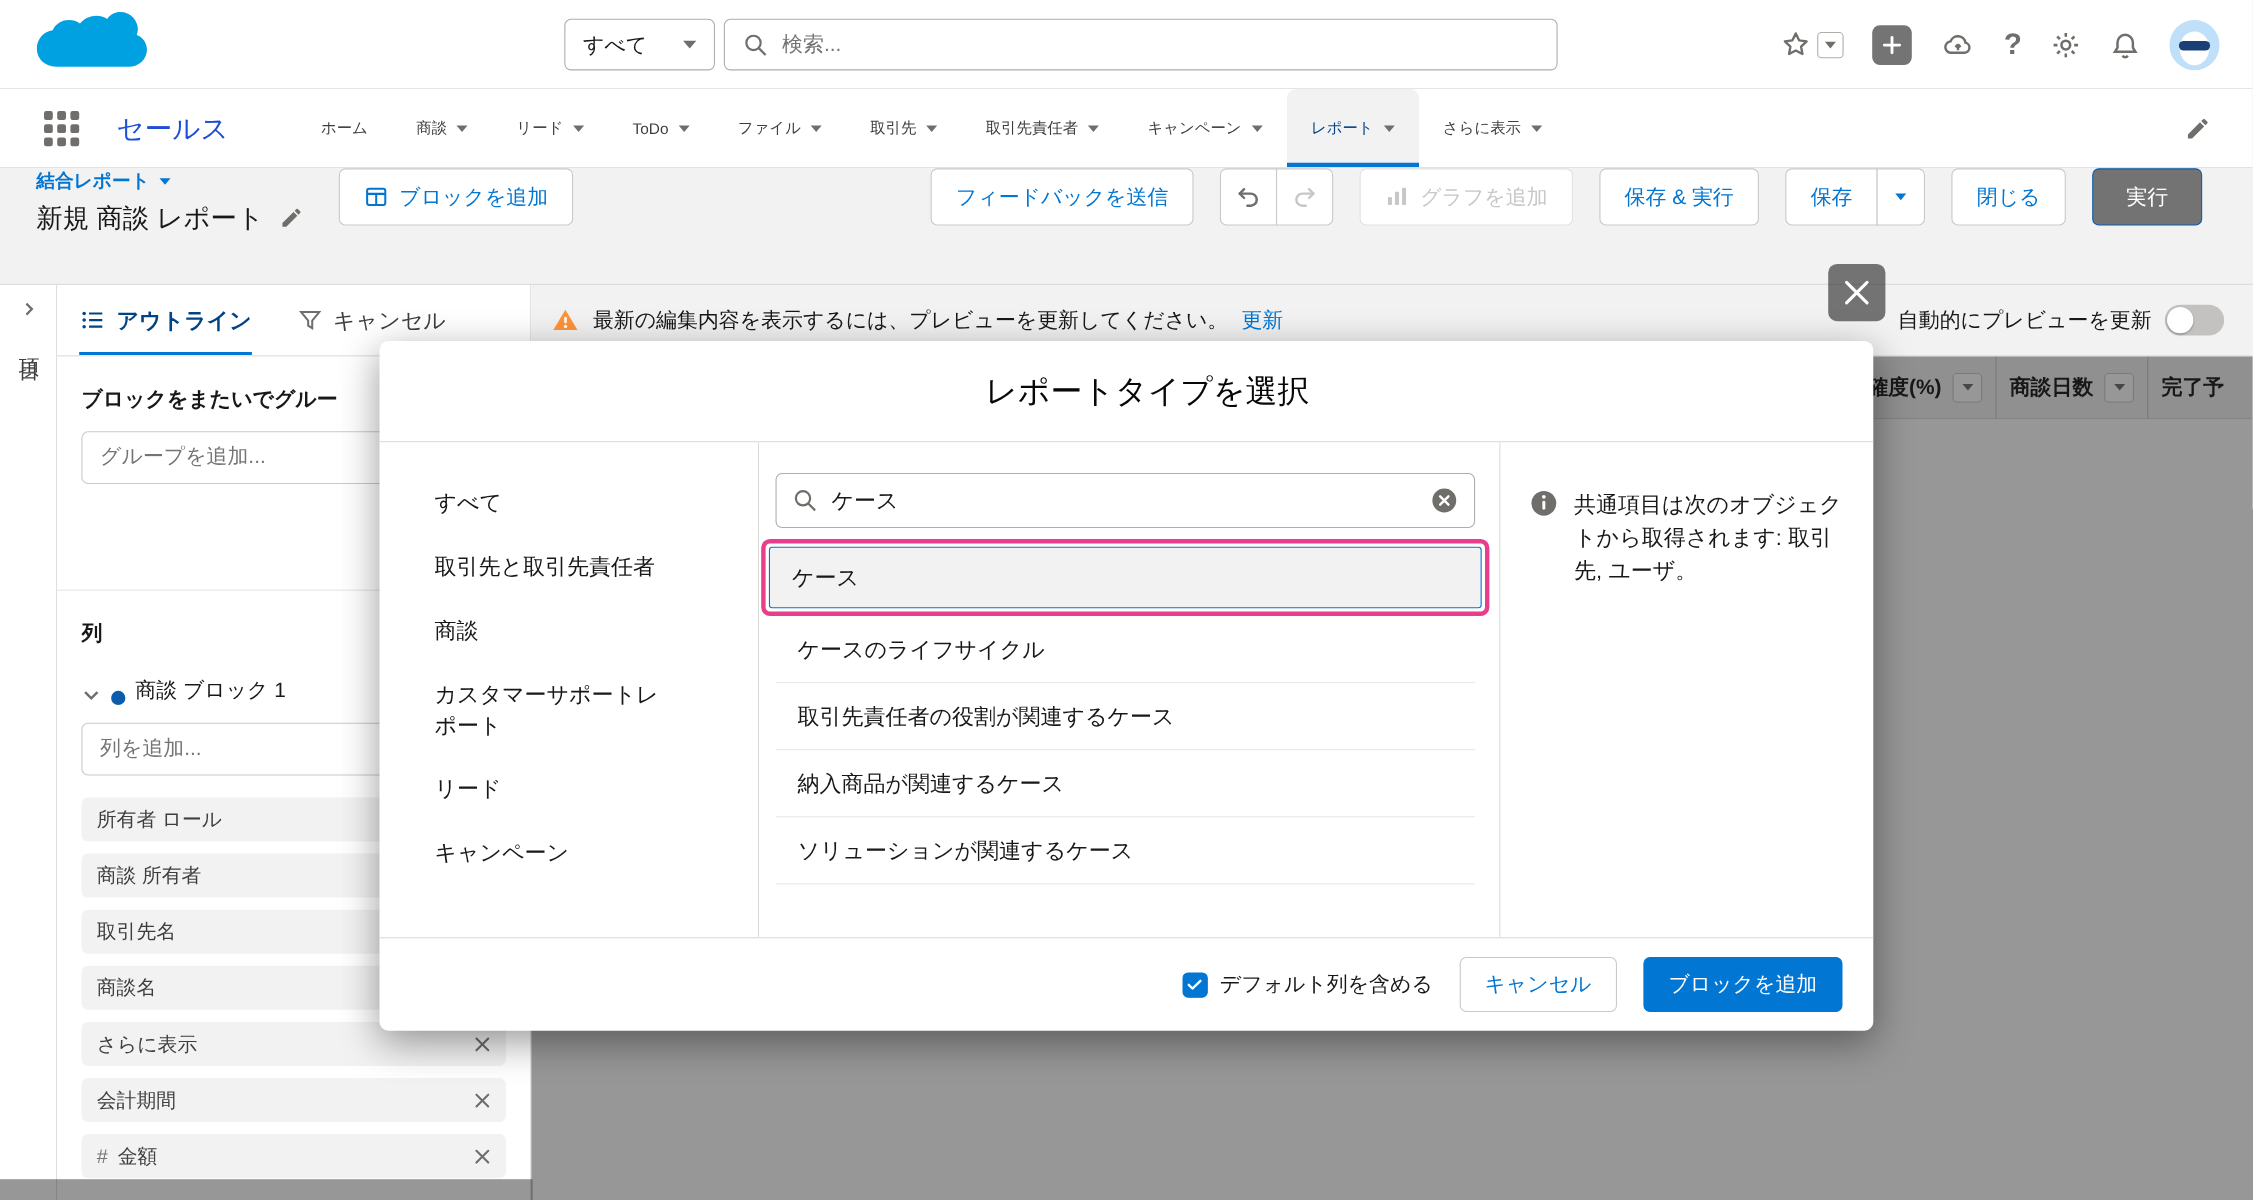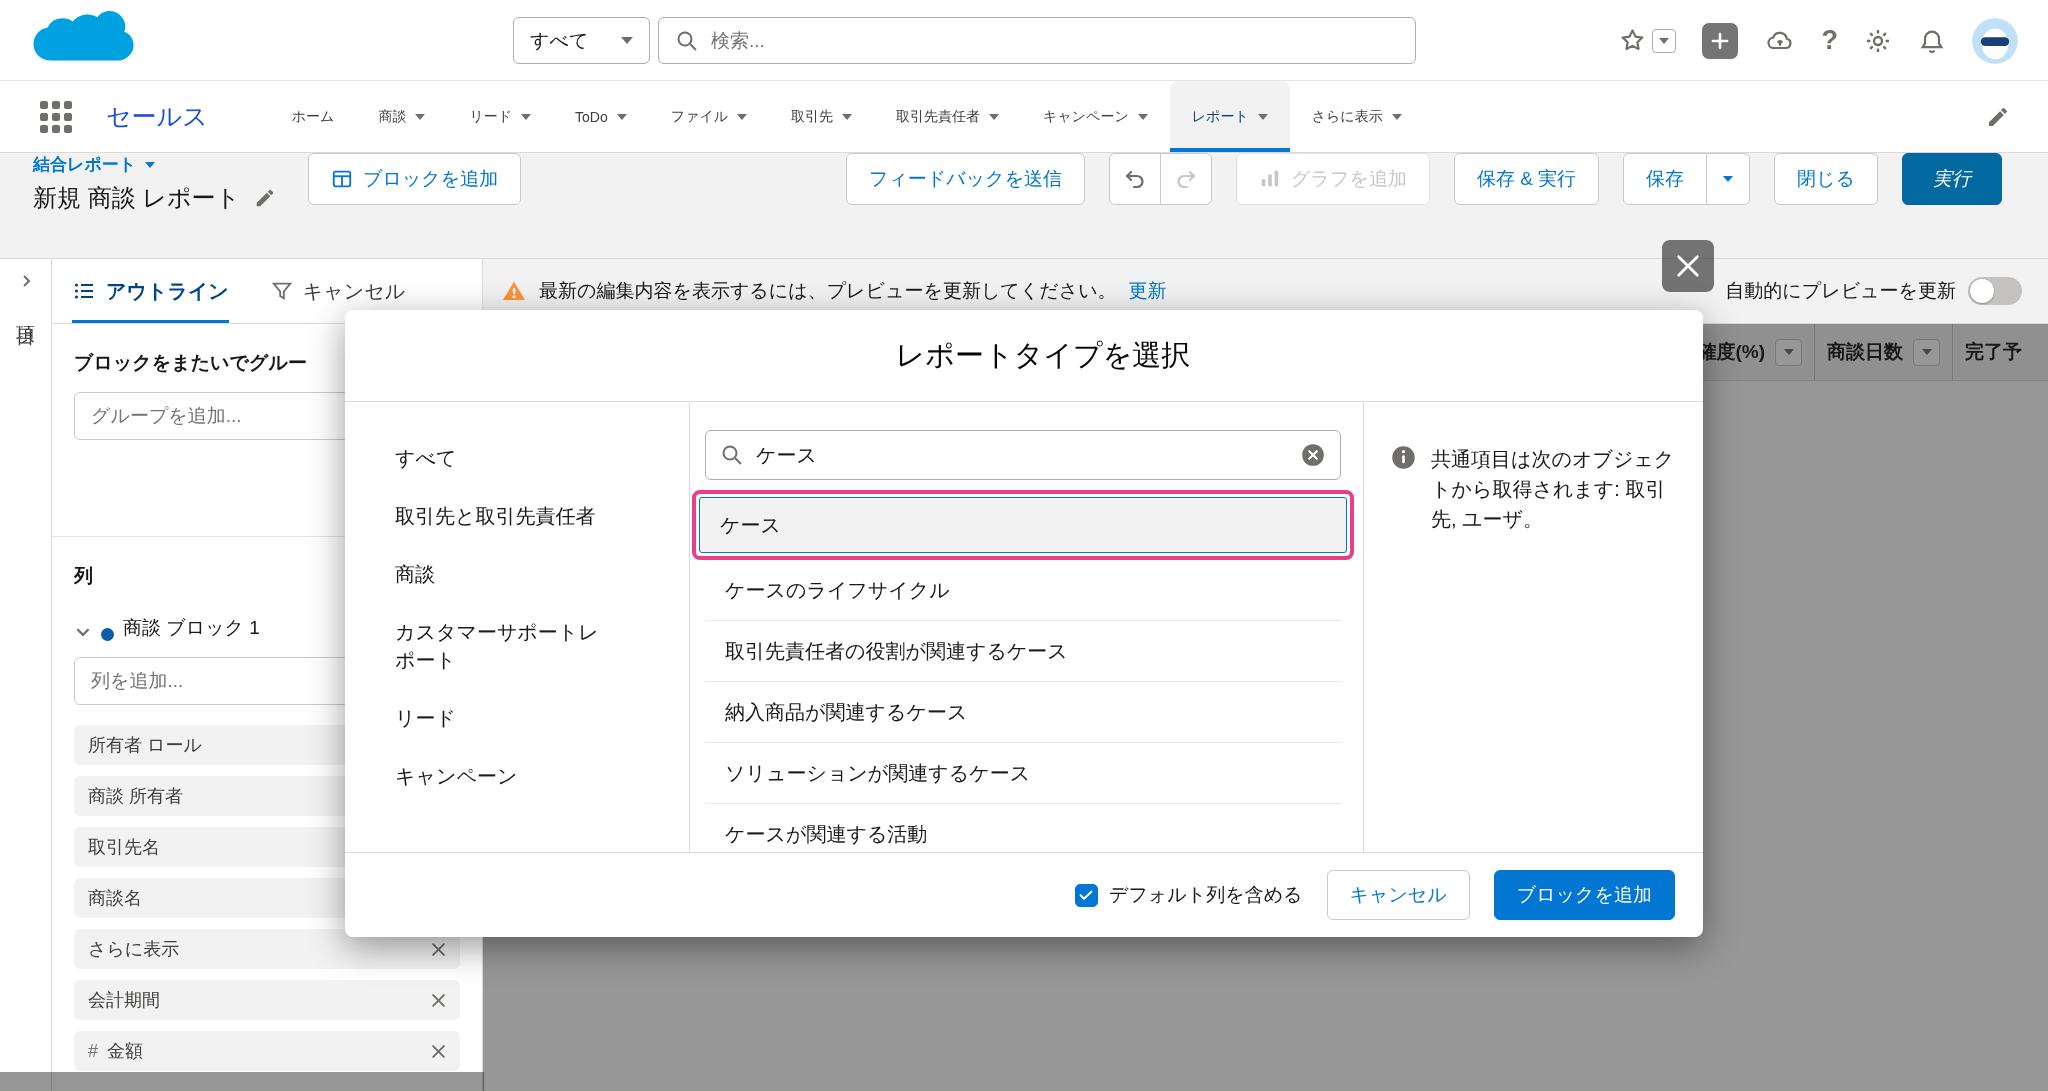--- a/index.html
+++ b/index.html
@@ -87,21 +87,21 @@
   .report-id { margin-left: 33px; }
   .report-type-row { display: flex; align-items: center; gap: 9px; cursor: pointer; }
   .report-type-row span { font-size: 17px; font-weight: bold; color: #0176d3; }
   .report-title-row { display: flex; align-items: center; gap: 14px; margin-top: 6px; }
   .report-title-row .title { font-size: 24px; color: #181818; white-space: nowrap; }
   .btn {
     height: 52px; border: 1px solid #c9c9c9; background: #fff; border-radius: 6px;
     color: #0176d3; font-size: 19px; padding: 0 22px;
     display: flex; align-items: center; gap: 10px; white-space: nowrap;
   }
-  .btn.primary { background: #0369a1; border-color: #0b5cab; color: #fff; padding: 0 30px; font-style: italic; }
+  .btn.primary { background: #737373; border-color: #0b5cab; color: #fff; padding: 0 30px; }
   .btn.disabled { color: #c9c7c5; border-color: #e3e1e0; cursor: default; }
   .add-block-top { margin-left: 32px; }
   .bar-right { margin-left: auto; display: flex; align-items: center; gap: 24px; margin-right: 46px; }
   .joined { display: flex; }
   .icon-btn {
     width: 52px; height: 52px; border: 1px solid #c9c9c9; background: #fff;
     display: flex; align-items: center; justify-content: center;
   }
   .joined .icon-btn:first-child { border-radius: 6px 0 0 6px; }
   .joined .icon-btn:last-child { border-radius: 0 6px 6px 0; margin-left: -1px; }
@@ -618,21 +618,20 @@
             </span>
         </button>
       </div>
       <div class="annotation-box">
         <div class="res-row selected">ケース</div>
       </div>
       <div class="res-row">ケースのライフサイクル</div>
       <div class="res-row">取引先責任者の役割が関連するケース</div>
       <div class="res-row">納入商品が関連するケース</div>
       <div class="res-row">ソリューションが関連するケース</div>
-      <div class="res-row">ケースが関連する活動</div>
     </div>
     <div class="info-col">
       <span>
           <svg width="27" height="27" viewBox="0 0 24 24">
             <circle cx="12" cy="12" r="10" fill="#706e6b"></circle>
             <rect x="10.8" y="10" width="2.4" height="7.2" rx="1.2" fill="#fff"></rect>
             <circle cx="12" cy="6.8" r="1.5" fill="#fff"></circle>
           </svg>
         </span>
       <span class="info-text">共通項目は次のオブジェクトから取得されます: 取引先, ユーザ。</span>

